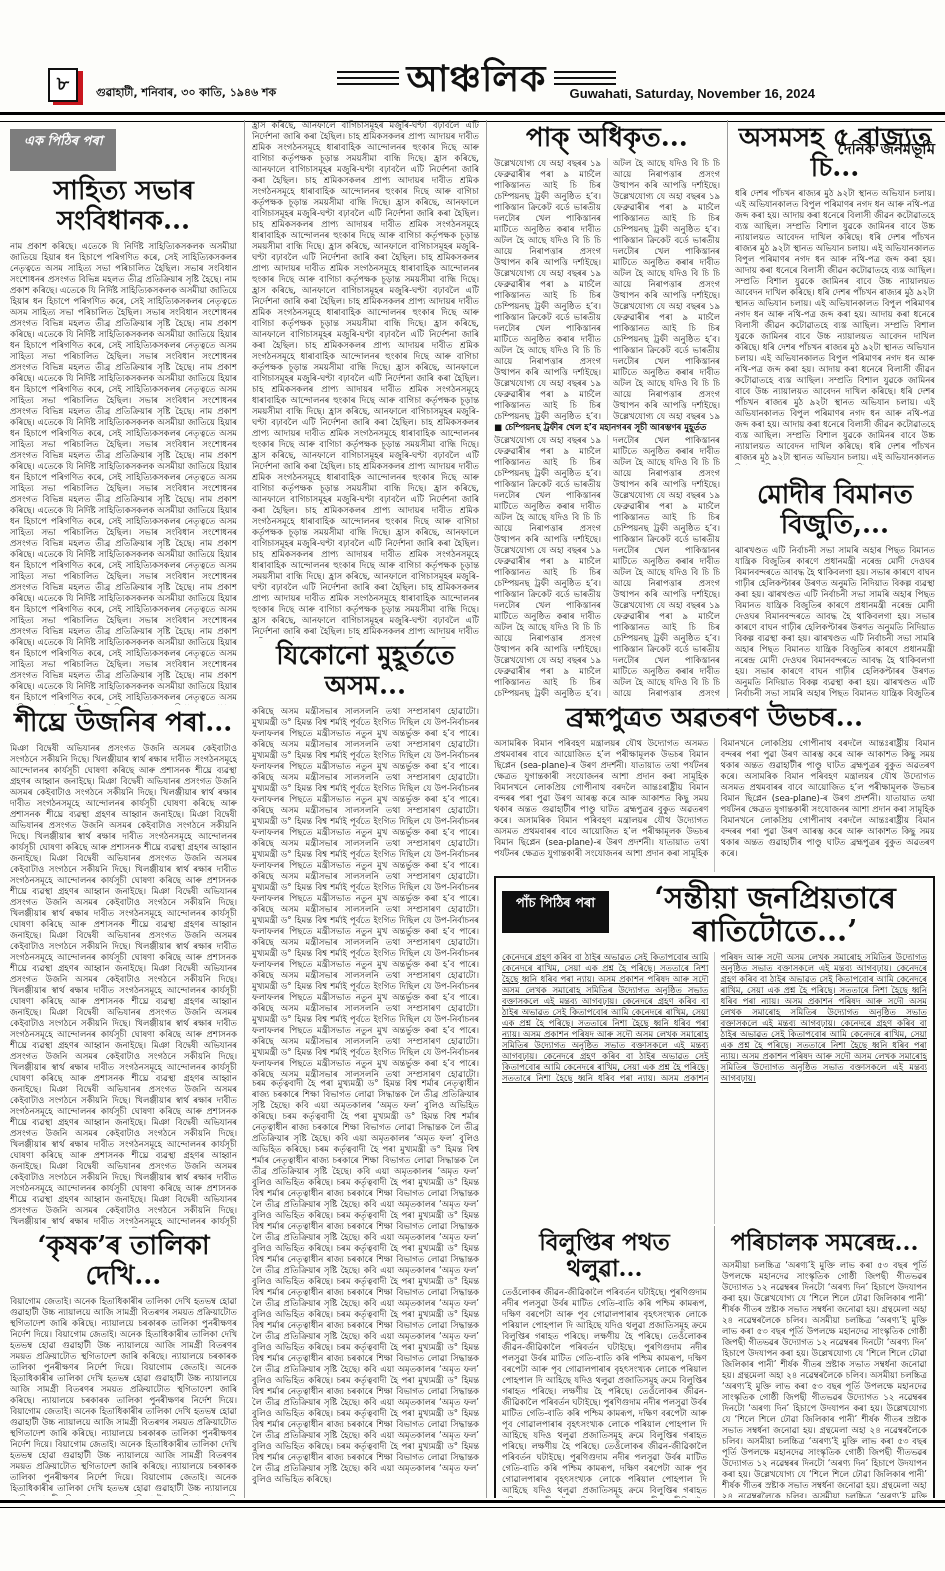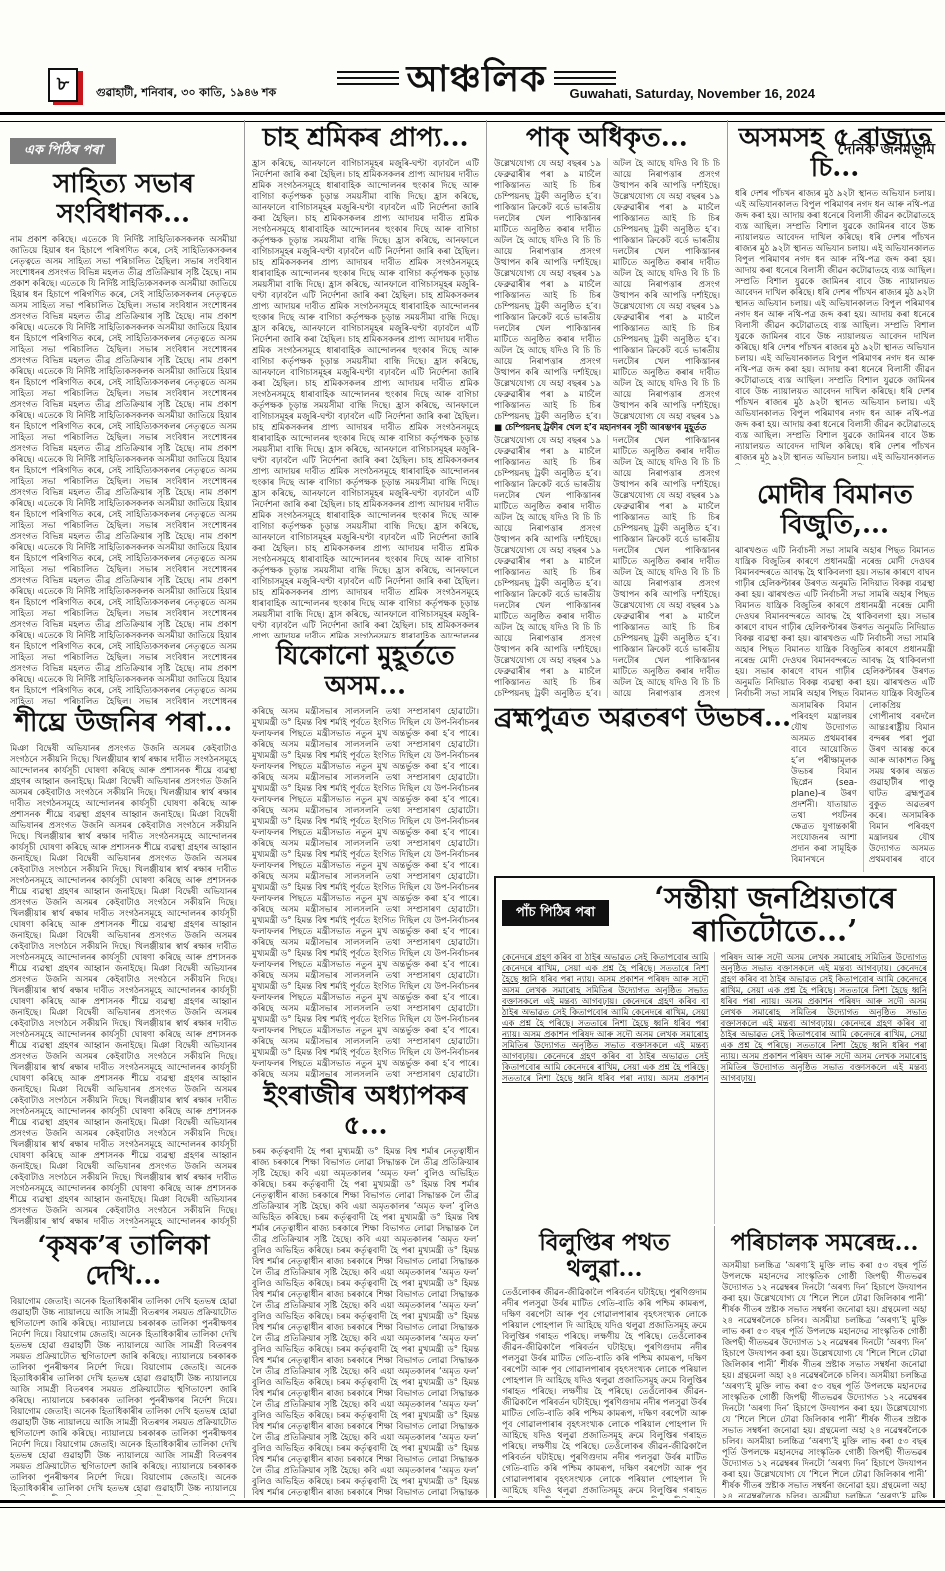--- a/index.html
+++ b/index.html
@@ -38,33 +38,33 @@
     font-size:26px;line-height:1.15;padding:3px 0 5px;
   }
   .headline.small{font-size:23px;}
   .body-text{
     flex:1;overflow:hidden;text-align:justify;
     font-size:8.5px;line-height:11px;color:#1c1c1c;
   }
   .two-col{column-count:2;column-gap:12px;column-rule:1px solid #bbb;}
   .badge{
     align-self:flex-start;color:#fff;font-style:italic;font-weight:bold;
-    font-size:13px;padding:2px 14px 3px;margin:18px 0 2px;
+    font-size:13px;padding:2px 14px 19px;margin:9px 0 2px;
   }
   .badge-gray{background:#7d7d7d;}
   .badge-black{background:#101010;font-style:normal;}
   .bold-note{font-weight:bold;text-align:justify;font-size:8.5px;line-height:11px;padding:2px 0;}
 
   
   .rowA{height:578px;display:flex;overflow:hidden;}
   .pak-col{width:226px;border-right:1px solid #999;padding-right:7px;display:flex;flex-direction:column;}
   .right-col{flex:1;padding-left:7px;display:flex;flex-direction:column;}
   .asomsoho{height:345px;}
   .modi{flex:1;margin-top:12px;}
-  .rowB{height:172px;display:flex;flex-direction:row;overflow:hidden;margin-top:2px;}
+  .rowB{height:172px;display:flex;flex-direction:column;overflow:hidden;margin-top:2px;}
   .rowC{
     flex:1;margin-top:4px;border:2px solid #111;border-bottom:none;
     padding:3px 6px 0;display:flex;flex-direction:column;overflow:hidden;
   }
   .box-header{display:flex;align-items:center;gap:14px;padding:1px 0 3px;}
   .box-header .headline{flex:1;font-size:29px;padding:0;}
   .box-intro{height:146px;overflow:hidden;text-decoration:underline;}
   .box-subs{flex:1;display:flex;overflow:hidden;margin-top:2px;}
   .sub-article{width:50%;display:flex;flex-direction:column;overflow:hidden;}
   .sub-article:first-child{border-right:1px solid #999;padding-right:7px;}
@@ -103,29 +103,27 @@
         <div class="body-text">মিঞা বিদ্বেষী অভিযানৰ প্ৰসংগত উজনি অসমৰ কেইবাটাও সংগঠনে সকীয়নি দিছে। খিলঞ্জীয়াৰ স্বাৰ্থ ৰক্ষাৰ দাবীত সংগঠনসমূহে আন্দোলনৰ কাৰ্যসূচী ঘোষণা কৰিছে আৰু প্ৰশাসনক শীঘ্ৰে ব্যৱস্থা গ্ৰহণৰ আহ্বান জনাইছে। মিঞা বিদ্বেষী অভিযানৰ প্ৰসংগত উজনি অসমৰ কেইবাটাও সংগঠনে সকীয়নি দিছে। খিলঞ্জীয়াৰ স্বাৰ্থ ৰক্ষাৰ দাবীত সংগঠনসমূহে আন্দোলনৰ কাৰ্যসূচী ঘোষণা কৰিছে আৰু প্ৰশাসনক শীঘ্ৰে ব্যৱস্থা গ্ৰহণৰ আহ্বান জনাইছে। মিঞা বিদ্বেষী অভিযানৰ প্ৰসংগত উজনি অসমৰ কেইবাটাও সংগঠনে সকীয়নি দিছে। খিলঞ্জীয়াৰ স্বাৰ্থ ৰক্ষাৰ দাবীত সংগঠনসমূহে আন্দোলনৰ কাৰ্যসূচী ঘোষণা কৰিছে আৰু প্ৰশাসনক শীঘ্ৰে ব্যৱস্থা গ্ৰহণৰ আহ্বান জনাইছে। মিঞা বিদ্বেষী অভিযানৰ প্ৰসংগত উজনি অসমৰ কেইবাটাও সংগঠনে সকীয়নি দিছে। খিলঞ্জীয়াৰ স্বাৰ্থ ৰক্ষাৰ দাবীত সংগঠনসমূহে আন্দোলনৰ কাৰ্যসূচী ঘোষণা কৰিছে আৰু প্ৰশাসনক শীঘ্ৰে ব্যৱস্থা গ্ৰহণৰ আহ্বান জনাইছে। মিঞা বিদ্বেষী অভিযানৰ প্ৰসংগত উজনি অসমৰ কেইবাটাও সংগঠনে সকীয়নি দিছে। খিলঞ্জীয়াৰ স্বাৰ্থ ৰক্ষাৰ দাবীত সংগঠনসমূহে আন্দোলনৰ কাৰ্যসূচী ঘোষণা কৰিছে আৰু প্ৰশাসনক শীঘ্ৰে ব্যৱস্থা গ্ৰহণৰ আহ্বান জনাইছে। মিঞা বিদ্বেষী অভিযানৰ প্ৰসংগত উজনি অসমৰ কেইবাটাও সংগঠনে সকীয়নি দিছে। খিলঞ্জীয়াৰ স্বাৰ্থ ৰক্ষাৰ দাবীত সংগঠনসমূহে আন্দোলনৰ কাৰ্যসূচী ঘোষণা কৰিছে আৰু প্ৰশাসনক শীঘ্ৰে ব্যৱস্থা গ্ৰহণৰ আহ্বান জনাইছে। মিঞা বিদ্বেষী অভিযানৰ প্ৰসংগত উজনি অসমৰ কেইবাটাও সংগঠনে সকীয়নি দিছে। খিলঞ্জীয়াৰ স্বাৰ্থ ৰক্ষাৰ দাবীত সংগঠনসমূহে আন্দোলনৰ কাৰ্যসূচী ঘোষণা কৰিছে আৰু প্ৰশাসনক শীঘ্ৰে ব্যৱস্থা গ্ৰহণৰ আহ্বান জনাইছে। মিঞা বিদ্বেষী অভিযানৰ প্ৰসংগত উজনি অসমৰ কেইবাটাও সংগঠনে সকীয়নি দিছে। খিলঞ্জীয়াৰ স্বাৰ্থ ৰক্ষাৰ দাবীত সংগঠনসমূহে আন্দোলনৰ কাৰ্যসূচী ঘোষণা কৰিছে আৰু প্ৰশাসনক শীঘ্ৰে ব্যৱস্থা গ্ৰহণৰ আহ্বান জনাইছে। মিঞা বিদ্বেষী অভিযানৰ প্ৰসংগত উজনি অসমৰ কেইবাটাও সংগঠনে সকীয়নি দিছে। খিলঞ্জীয়াৰ স্বাৰ্থ ৰক্ষাৰ দাবীত সংগঠনসমূহে আন্দোলনৰ কাৰ্যসূচী ঘোষণা কৰিছে আৰু প্ৰশাসনক শীঘ্ৰে ব্যৱস্থা গ্ৰহণৰ আহ্বান জনাইছে। মিঞা বিদ্বেষী অভিযানৰ প্ৰসংগত উজনি অসমৰ কেইবাটাও সংগঠনে সকীয়নি দিছে। খিলঞ্জীয়াৰ স্বাৰ্থ ৰক্ষাৰ দাবীত সংগঠনসমূহে আন্দোলনৰ কাৰ্যসূচী ঘোষণা কৰিছে আৰু প্ৰশাসনক শীঘ্ৰে ব্যৱস্থা গ্ৰহণৰ আহ্বান জনাইছে। মিঞা বিদ্বেষী অভিযানৰ প্ৰসংগত উজনি অসমৰ কেইবাটাও সংগঠনে সকীয়নি দিছে। খিলঞ্জীয়াৰ স্বাৰ্থ ৰক্ষাৰ দাবীত সংগঠনসমূহে আন্দোলনৰ কাৰ্যসূচী ঘোষণা কৰিছে আৰু প্ৰশাসনক শীঘ্ৰে ব্যৱস্থা গ্ৰহণৰ আহ্বান জনাইছে। মিঞা বিদ্বেষী অভিযানৰ প্ৰসংগত উজনি অসমৰ কেইবাটাও সংগঠনে সকীয়নি দিছে। খিলঞ্জীয়াৰ স্বাৰ্থ ৰক্ষাৰ দাবীত সংগঠনসমূহে আন্দোলনৰ কাৰ্যসূচী ঘোষণা কৰিছে আৰু প্ৰশাসনক শীঘ্ৰে ব্যৱস্থা গ্ৰহণৰ আহ্বান জনাইছে। মিঞা বিদ্বেষী অভিযানৰ প্ৰসংগত উজনি অসমৰ কেইবাটাও সংগঠনে সকীয়নি দিছে। খিলঞ্জীয়াৰ স্বাৰ্থ ৰক্ষাৰ দাবীত সংগঠনসমূহে আন্দোলনৰ কাৰ্যসূচী ঘোষণা কৰিছে আৰু প্ৰশাসনক শীঘ্ৰে ব্যৱস্থা গ্ৰহণৰ আহ্বান জনাইছে। মিঞা বিদ্বেষী অভিযানৰ প্ৰসংগত উজনি অসমৰ কেইবাটাও সংগঠনে সকীয়নি দিছে। খিলঞ্জীয়াৰ স্বাৰ্থ ৰক্ষাৰ দাবীত সংগঠনসমূহে আন্দোলনৰ কাৰ্যসূচী ঘোষণা কৰিছে আৰু প্ৰশাসনক শীঘ্ৰে ব্যৱস্থা গ্ৰহণৰ আহ্বান জনাইছে। মিঞা বিদ্বেষী অভিযানৰ প্ৰসংগত উজনি অসমৰ কেইবাটাও সংগঠনে সকীয়নি দিছে। খিলঞ্জীয়াৰ স্বাৰ্থ ৰক্ষাৰ দাবীত সংগঠনসমূহে আন্দোলনৰ কাৰ্যসূচী ঘোষণা কৰিছে আৰু প্ৰশাসনক শীঘ্ৰে ব্যৱস্থা গ্ৰহণৰ আহ্বান জনাইছে।</div>
       </div>
       <div class="article" style="height:268px">
         <div class="headline">‘কৃষক’ৰ তালিকা দেখি...</div>
         <div class="body-text">বিয়াগোম জেতাই। অনেক হিতাধিকাৰীৰ তালিকা দেখি হতভম্ব হোৱা গুৱাহাটী উচ্চ ন্যায়ালয়ে আজি সামগ্ৰী বিতৰণৰ সময়ত প্ৰক্ৰিয়াটোত স্থগিতাদেশ জাৰি কৰিছে। ন্যায়ালয়ে চৰকাৰক তালিকা পুনৰীক্ষণৰ নিৰ্দেশ দিয়ে। বিয়াগোম জেতাই। অনেক হিতাধিকাৰীৰ তালিকা দেখি হতভম্ব হোৱা গুৱাহাটী উচ্চ ন্যায়ালয়ে আজি সামগ্ৰী বিতৰণৰ সময়ত প্ৰক্ৰিয়াটোত স্থগিতাদেশ জাৰি কৰিছে। ন্যায়ালয়ে চৰকাৰক তালিকা পুনৰীক্ষণৰ নিৰ্দেশ দিয়ে। বিয়াগোম জেতাই। অনেক হিতাধিকাৰীৰ তালিকা দেখি হতভম্ব হোৱা গুৱাহাটী উচ্চ ন্যায়ালয়ে আজি সামগ্ৰী বিতৰণৰ সময়ত প্ৰক্ৰিয়াটোত স্থগিতাদেশ জাৰি কৰিছে। ন্যায়ালয়ে চৰকাৰক তালিকা পুনৰীক্ষণৰ নিৰ্দেশ দিয়ে। বিয়াগোম জেতাই। অনেক হিতাধিকাৰীৰ তালিকা দেখি হতভম্ব হোৱা গুৱাহাটী উচ্চ ন্যায়ালয়ে আজি সামগ্ৰী বিতৰণৰ সময়ত প্ৰক্ৰিয়াটোত স্থগিতাদেশ জাৰি কৰিছে। ন্যায়ালয়ে চৰকাৰক তালিকা পুনৰীক্ষণৰ নিৰ্দেশ দিয়ে। বিয়াগোম জেতাই। অনেক হিতাধিকাৰীৰ তালিকা দেখি হতভম্ব হোৱা গুৱাহাটী উচ্চ ন্যায়ালয়ে আজি সামগ্ৰী বিতৰণৰ সময়ত প্ৰক্ৰিয়াটোত স্থগিতাদেশ জাৰি কৰিছে। ন্যায়ালয়ে চৰকাৰক তালিকা পুনৰীক্ষণৰ নিৰ্দেশ দিয়ে। বিয়াগোম জেতাই। অনেক হিতাধিকাৰীৰ তালিকা দেখি হতভম্ব হোৱা গুৱাহাটী উচ্চ ন্যায়ালয়ে আজি সামগ্ৰী বিতৰণৰ সময়ত প্ৰক্ৰিয়াটোত স্থগিতাদেশ জাৰি কৰিছে। ন্যায়ালয়ে চৰকাৰক তালিকা পুনৰীক্ষণৰ নিৰ্দেশ দিয়ে। বিয়াগোম জেতাই। অনেক হিতাধিকাৰীৰ তালিকা দেখি হতভম্ব হোৱা গুৱাহাটী উচ্চ ন্যায়ালয়ে আজি সামগ্ৰী বিতৰণৰ সময়ত প্ৰক্ৰিয়াটোত স্থগিতাদেশ জাৰি কৰিছে। ন্যায়ালয়ে চৰকাৰক তালিকা পুনৰীক্ষণৰ নিৰ্দেশ দিয়ে। বিয়াগোম জেতাই। অনেক হিতাধিকাৰীৰ তালিকা দেখি হতভম্ব হোৱা গুৱাহাটী উচ্চ ন্যায়ালয়ে আজি সামগ্ৰী বিতৰণৰ সময়ত প্ৰক্ৰিয়াটোত স্থগিতাদেশ জাৰি কৰিছে। ন্যায়ালয়ে চৰকাৰক তালিকা পুনৰীক্ষণৰ নিৰ্দেশ দিয়ে।</div>
       </div>
     </div>
 
     <div class="colB">
       <div class="article" style="height:518px">
-        <div class="headline">চাহ শ্ৰমিকৰ প্ৰাপ্য...</div>
         <div class="body-text">হ্ৰাস কৰিছে, আনফালে বাগিচাসমূহৰ মজুৰি-ঘণ্টা বঢ়াবলৈ এটি নিৰ্দেশনা জাৰি কৰা হৈছিল। চাহ শ্ৰমিকসকলৰ প্ৰাপ্য আদায়ৰ দাবীত শ্ৰমিক সংগঠনসমূহে ধাৰাবাহিক আন্দোলনৰ হুংকাৰ দিছে আৰু বাগিচা কৰ্তৃপক্ষক চূড়ান্ত সময়সীমা বান্ধি দিছে। হ্ৰাস কৰিছে, আনফালে বাগিচাসমূহৰ মজুৰি-ঘণ্টা বঢ়াবলৈ এটি নিৰ্দেশনা জাৰি কৰা হৈছিল। চাহ শ্ৰমিকসকলৰ প্ৰাপ্য আদায়ৰ দাবীত শ্ৰমিক সংগঠনসমূহে ধাৰাবাহিক আন্দোলনৰ হুংকাৰ দিছে আৰু বাগিচা কৰ্তৃপক্ষক চূড়ান্ত সময়সীমা বান্ধি দিছে। হ্ৰাস কৰিছে, আনফালে বাগিচাসমূহৰ মজুৰি-ঘণ্টা বঢ়াবলৈ এটি নিৰ্দেশনা জাৰি কৰা হৈছিল। চাহ শ্ৰমিকসকলৰ প্ৰাপ্য আদায়ৰ দাবীত শ্ৰমিক সংগঠনসমূহে ধাৰাবাহিক আন্দোলনৰ হুংকাৰ দিছে আৰু বাগিচা কৰ্তৃপক্ষক চূড়ান্ত সময়সীমা বান্ধি দিছে। হ্ৰাস কৰিছে, আনফালে বাগিচাসমূহৰ মজুৰি-ঘণ্টা বঢ়াবলৈ এটি নিৰ্দেশনা জাৰি কৰা হৈছিল। চাহ শ্ৰমিকসকলৰ প্ৰাপ্য আদায়ৰ দাবীত শ্ৰমিক সংগঠনসমূহে ধাৰাবাহিক আন্দোলনৰ হুংকাৰ দিছে আৰু বাগিচা কৰ্তৃপক্ষক চূড়ান্ত সময়সীমা বান্ধি দিছে। হ্ৰাস কৰিছে, আনফালে বাগিচাসমূহৰ মজুৰি-ঘণ্টা বঢ়াবলৈ এটি নিৰ্দেশনা জাৰি কৰা হৈছিল। চাহ শ্ৰমিকসকলৰ প্ৰাপ্য আদায়ৰ দাবীত শ্ৰমিক সংগঠনসমূহে ধাৰাবাহিক আন্দোলনৰ হুংকাৰ দিছে আৰু বাগিচা কৰ্তৃপক্ষক চূড়ান্ত সময়সীমা বান্ধি দিছে। হ্ৰাস কৰিছে, আনফালে বাগিচাসমূহৰ মজুৰি-ঘণ্টা বঢ়াবলৈ এটি নিৰ্দেশনা জাৰি কৰা হৈছিল। চাহ শ্ৰমিকসকলৰ প্ৰাপ্য আদায়ৰ দাবীত শ্ৰমিক সংগঠনসমূহে ধাৰাবাহিক আন্দোলনৰ হুংকাৰ দিছে আৰু বাগিচা কৰ্তৃপক্ষক চূড়ান্ত সময়সীমা বান্ধি দিছে। হ্ৰাস কৰিছে, আনফালে বাগিচাসমূহৰ মজুৰি-ঘণ্টা বঢ়াবলৈ এটি নিৰ্দেশনা জাৰি কৰা হৈছিল। চাহ শ্ৰমিকসকলৰ প্ৰাপ্য আদায়ৰ দাবীত শ্ৰমিক সংগঠনসমূহে ধাৰাবাহিক আন্দোলনৰ হুংকাৰ দিছে আৰু বাগিচা কৰ্তৃপক্ষক চূড়ান্ত সময়সীমা বান্ধি দিছে। হ্ৰাস কৰিছে, আনফালে বাগিচাসমূহৰ মজুৰি-ঘণ্টা বঢ়াবলৈ এটি নিৰ্দেশনা জাৰি কৰা হৈছিল। চাহ শ্ৰমিকসকলৰ প্ৰাপ্য আদায়ৰ দাবীত শ্ৰমিক সংগঠনসমূহে ধাৰাবাহিক আন্দোলনৰ হুংকাৰ দিছে আৰু বাগিচা কৰ্তৃপক্ষক চূড়ান্ত সময়সীমা বান্ধি দিছে। হ্ৰাস কৰিছে, আনফালে বাগিচাসমূহৰ মজুৰি-ঘণ্টা বঢ়াবলৈ এটি নিৰ্দেশনা জাৰি কৰা হৈছিল। চাহ শ্ৰমিকসকলৰ প্ৰাপ্য আদায়ৰ দাবীত শ্ৰমিক সংগঠনসমূহে ধাৰাবাহিক আন্দোলনৰ হুংকাৰ দিছে আৰু বাগিচা কৰ্তৃপক্ষক চূড়ান্ত সময়সীমা বান্ধি দিছে। হ্ৰাস কৰিছে, আনফালে বাগিচাসমূহৰ মজুৰি-ঘণ্টা বঢ়াবলৈ এটি নিৰ্দেশনা জাৰি কৰা হৈছিল। চাহ শ্ৰমিকসকলৰ প্ৰাপ্য আদায়ৰ দাবীত শ্ৰমিক সংগঠনসমূহে ধাৰাবাহিক আন্দোলনৰ হুংকাৰ দিছে আৰু বাগিচা কৰ্তৃপক্ষক চূড়ান্ত সময়সীমা বান্ধি দিছে। হ্ৰাস কৰিছে, আনফালে বাগিচাসমূহৰ মজুৰি-ঘণ্টা বঢ়াবলৈ এটি নিৰ্দেশনা জাৰি কৰা হৈছিল। চাহ শ্ৰমিকসকলৰ প্ৰাপ্য আদায়ৰ দাবীত শ্ৰমিক সংগঠনসমূহে ধাৰাবাহিক আন্দোলনৰ হুংকাৰ দিছে আৰু বাগিচা কৰ্তৃপক্ষক চূড়ান্ত সময়সীমা বান্ধি দিছে। হ্ৰাস কৰিছে, আনফালে বাগিচাসমূহৰ মজুৰি-ঘণ্টা বঢ়াবলৈ এটি নিৰ্দেশনা জাৰি কৰা হৈছিল। চাহ শ্ৰমিকসকলৰ প্ৰাপ্য আদায়ৰ দাবীত শ্ৰমিক সংগঠনসমূহে ধাৰাবাহিক আন্দোলনৰ হুংকাৰ দিছে আৰু বাগিচা কৰ্তৃপক্ষক চূড়ান্ত সময়সীমা বান্ধি দিছে। হ্ৰাস কৰিছে, আনফালে বাগিচাসমূহৰ মজুৰি-ঘণ্টা বঢ়াবলৈ এটি নিৰ্দেশনা জাৰি কৰা হৈছিল। চাহ শ্ৰমিকসকলৰ প্ৰাপ্য আদায়ৰ দাবীত শ্ৰমিক সংগঠনসমূহে ধাৰাবাহিক আন্দোলনৰ হুংকাৰ দিছে আৰু বাগিচা কৰ্তৃপক্ষক চূড়ান্ত সময়সীমা বান্ধি দিছে। হ্ৰাস কৰিছে, আনফালে বাগিচাসমূহৰ মজুৰি-ঘণ্টা বঢ়াবলৈ এটি নিৰ্দেশনা জাৰি কৰা হৈছিল। চাহ শ্ৰমিকসকলৰ প্ৰাপ্য আদায়ৰ দাবীত শ্ৰমিক সংগঠনসমূহে ধাৰাবাহিক আন্দোলনৰ হুংকাৰ দিছে আৰু বাগিচা কৰ্তৃপক্ষক চূড়ান্ত সময়সীমা বান্ধি দিছে।</div>
       </div>
       <div class="article" style="height:440px">
         <div class="headline">যিকোনো মুহূৰ্ততে অসম...</div>
         <div class="body-text">কৰিছে অসম মন্ত্ৰীসভাৰ সালসলনি তথা সম্প্ৰসাৰণ হোৱাটো। মুখ্যমন্ত্ৰী ড° হিমন্ত বিশ্ব শৰ্মাই পূৰ্বতে ইংগিত দিছিল যে উপ-নিৰ্বাচনৰ ফলাফলৰ পিছতে মন্ত্ৰীসভাত নতুন মুখ অন্তৰ্ভুক্ত কৰা হ’ব পাৰে। কৰিছে অসম মন্ত্ৰীসভাৰ সালসলনি তথা সম্প্ৰসাৰণ হোৱাটো। মুখ্যমন্ত্ৰী ড° হিমন্ত বিশ্ব শৰ্মাই পূৰ্বতে ইংগিত দিছিল যে উপ-নিৰ্বাচনৰ ফলাফলৰ পিছতে মন্ত্ৰীসভাত নতুন মুখ অন্তৰ্ভুক্ত কৰা হ’ব পাৰে। কৰিছে অসম মন্ত্ৰীসভাৰ সালসলনি তথা সম্প্ৰসাৰণ হোৱাটো। মুখ্যমন্ত্ৰী ড° হিমন্ত বিশ্ব শৰ্মাই পূৰ্বতে ইংগিত দিছিল যে উপ-নিৰ্বাচনৰ ফলাফলৰ পিছতে মন্ত্ৰীসভাত নতুন মুখ অন্তৰ্ভুক্ত কৰা হ’ব পাৰে। কৰিছে অসম মন্ত্ৰীসভাৰ সালসলনি তথা সম্প্ৰসাৰণ হোৱাটো। মুখ্যমন্ত্ৰী ড° হিমন্ত বিশ্ব শৰ্মাই পূৰ্বতে ইংগিত দিছিল যে উপ-নিৰ্বাচনৰ ফলাফলৰ পিছতে মন্ত্ৰীসভাত নতুন মুখ অন্তৰ্ভুক্ত কৰা হ’ব পাৰে। কৰিছে অসম মন্ত্ৰীসভাৰ সালসলনি তথা সম্প্ৰসাৰণ হোৱাটো। মুখ্যমন্ত্ৰী ড° হিমন্ত বিশ্ব শৰ্মাই পূৰ্বতে ইংগিত দিছিল যে উপ-নিৰ্বাচনৰ ফলাফলৰ পিছতে মন্ত্ৰীসভাত নতুন মুখ অন্তৰ্ভুক্ত কৰা হ’ব পাৰে। কৰিছে অসম মন্ত্ৰীসভাৰ সালসলনি তথা সম্প্ৰসাৰণ হোৱাটো। মুখ্যমন্ত্ৰী ড° হিমন্ত বিশ্ব শৰ্মাই পূৰ্বতে ইংগিত দিছিল যে উপ-নিৰ্বাচনৰ ফলাফলৰ পিছতে মন্ত্ৰীসভাত নতুন মুখ অন্তৰ্ভুক্ত কৰা হ’ব পাৰে। কৰিছে অসম মন্ত্ৰীসভাৰ সালসলনি তথা সম্প্ৰসাৰণ হোৱাটো। মুখ্যমন্ত্ৰী ড° হিমন্ত বিশ্ব শৰ্মাই পূৰ্বতে ইংগিত দিছিল যে উপ-নিৰ্বাচনৰ ফলাফলৰ পিছতে মন্ত্ৰীসভাত নতুন মুখ অন্তৰ্ভুক্ত কৰা হ’ব পাৰে। কৰিছে অসম মন্ত্ৰীসভাৰ সালসলনি তথা সম্প্ৰসাৰণ হোৱাটো। মুখ্যমন্ত্ৰী ড° হিমন্ত বিশ্ব শৰ্মাই পূৰ্বতে ইংগিত দিছিল যে উপ-নিৰ্বাচনৰ ফলাফলৰ পিছতে মন্ত্ৰীসভাত নতুন মুখ অন্তৰ্ভুক্ত কৰা হ’ব পাৰে। কৰিছে অসম মন্ত্ৰীসভাৰ সালসলনি তথা সম্প্ৰসাৰণ হোৱাটো। মুখ্যমন্ত্ৰী ড° হিমন্ত বিশ্ব শৰ্মাই পূৰ্বতে ইংগিত দিছিল যে উপ-নিৰ্বাচনৰ ফলাফলৰ পিছতে মন্ত্ৰীসভাত নতুন মুখ অন্তৰ্ভুক্ত কৰা হ’ব পাৰে। কৰিছে অসম মন্ত্ৰীসভাৰ সালসলনি তথা সম্প্ৰসাৰণ হোৱাটো। মুখ্যমন্ত্ৰী ড° হিমন্ত বিশ্ব শৰ্মাই পূৰ্বতে ইংগিত দিছিল যে উপ-নিৰ্বাচনৰ ফলাফলৰ পিছতে মন্ত্ৰীসভাত নতুন মুখ অন্তৰ্ভুক্ত কৰা হ’ব পাৰে। কৰিছে অসম মন্ত্ৰীসভাৰ সালসলনি তথা সম্প্ৰসাৰণ হোৱাটো। মুখ্যমন্ত্ৰী ড° হিমন্ত বিশ্ব শৰ্মাই পূৰ্বতে ইংগিত দিছিল যে উপ-নিৰ্বাচনৰ ফলাফলৰ পিছতে মন্ত্ৰীসভাত নতুন মুখ অন্তৰ্ভুক্ত কৰা হ’ব পাৰে। কৰিছে অসম মন্ত্ৰীসভাৰ সালসলনি তথা সম্প্ৰসাৰণ হোৱাটো। মুখ্যমন্ত্ৰী ড° হিমন্ত বিশ্ব শৰ্মাই পূৰ্বতে ইংগিত দিছিল যে উপ-নিৰ্বাচনৰ ফলাফলৰ পিছতে মন্ত্ৰীসভাত নতুন মুখ অন্তৰ্ভুক্ত কৰা হ’ব পাৰে। কৰিছে অসম মন্ত্ৰীসভাৰ সালসলনি তথা সম্প্ৰসাৰণ হোৱাটো। মুখ্যমন্ত্ৰী ড° হিমন্ত বিশ্ব শৰ্মাই পূৰ্বতে ইংগিত দিছিল যে উপ-নিৰ্বাচনৰ ফলাফলৰ পিছতে মন্ত্ৰীসভাত নতুন মুখ অন্তৰ্ভুক্ত কৰা হ’ব পাৰে।</div>
       </div>
       <div class="article" style="height:418px">
-        <div class="headline">ইংৰাজীৰ অধ্যাপকৰ ৫...</div>
         <div class="body-text">চৰম কৰ্তৃত্ববাদী হৈ পৰা মুখ্যমন্ত্ৰী ড° হিমন্ত বিশ্ব শৰ্মাৰ নেতৃত্বাধীন ৰাজ্য চৰকাৰে শিক্ষা বিভাগত লোৱা সিদ্ধান্তক লৈ তীব্ৰ প্ৰতিক্ৰিয়াৰ সৃষ্টি হৈছে। কবি এয়া অমৃতকালৰ ‘অমৃত ফল’ বুলিও অভিহিত কৰিছে। চৰম কৰ্তৃত্ববাদী হৈ পৰা মুখ্যমন্ত্ৰী ড° হিমন্ত বিশ্ব শৰ্মাৰ নেতৃত্বাধীন ৰাজ্য চৰকাৰে শিক্ষা বিভাগত লোৱা সিদ্ধান্তক লৈ তীব্ৰ প্ৰতিক্ৰিয়াৰ সৃষ্টি হৈছে। কবি এয়া অমৃতকালৰ ‘অমৃত ফল’ বুলিও অভিহিত কৰিছে। চৰম কৰ্তৃত্ববাদী হৈ পৰা মুখ্যমন্ত্ৰী ড° হিমন্ত বিশ্ব শৰ্মাৰ নেতৃত্বাধীন ৰাজ্য চৰকাৰে শিক্ষা বিভাগত লোৱা সিদ্ধান্তক লৈ তীব্ৰ প্ৰতিক্ৰিয়াৰ সৃষ্টি হৈছে। কবি এয়া অমৃতকালৰ ‘অমৃত ফল’ বুলিও অভিহিত কৰিছে। চৰম কৰ্তৃত্ববাদী হৈ পৰা মুখ্যমন্ত্ৰী ড° হিমন্ত বিশ্ব শৰ্মাৰ নেতৃত্বাধীন ৰাজ্য চৰকাৰে শিক্ষা বিভাগত লোৱা সিদ্ধান্তক লৈ তীব্ৰ প্ৰতিক্ৰিয়াৰ সৃষ্টি হৈছে। কবি এয়া অমৃতকালৰ ‘অমৃত ফল’ বুলিও অভিহিত কৰিছে। চৰম কৰ্তৃত্ববাদী হৈ পৰা মুখ্যমন্ত্ৰী ড° হিমন্ত বিশ্ব শৰ্মাৰ নেতৃত্বাধীন ৰাজ্য চৰকাৰে শিক্ষা বিভাগত লোৱা সিদ্ধান্তক লৈ তীব্ৰ প্ৰতিক্ৰিয়াৰ সৃষ্টি হৈছে। কবি এয়া অমৃতকালৰ ‘অমৃত ফল’ বুলিও অভিহিত কৰিছে। চৰম কৰ্তৃত্ববাদী হৈ পৰা মুখ্যমন্ত্ৰী ড° হিমন্ত বিশ্ব শৰ্মাৰ নেতৃত্বাধীন ৰাজ্য চৰকাৰে শিক্ষা বিভাগত লোৱা সিদ্ধান্তক লৈ তীব্ৰ প্ৰতিক্ৰিয়াৰ সৃষ্টি হৈছে। কবি এয়া অমৃতকালৰ ‘অমৃত ফল’ বুলিও অভিহিত কৰিছে। চৰম কৰ্তৃত্ববাদী হৈ পৰা মুখ্যমন্ত্ৰী ড° হিমন্ত বিশ্ব শৰ্মাৰ নেতৃত্বাধীন ৰাজ্য চৰকাৰে শিক্ষা বিভাগত লোৱা সিদ্ধান্তক লৈ তীব্ৰ প্ৰতিক্ৰিয়াৰ সৃষ্টি হৈছে। কবি এয়া অমৃতকালৰ ‘অমৃত ফল’ বুলিও অভিহিত কৰিছে। চৰম কৰ্তৃত্ববাদী হৈ পৰা মুখ্যমন্ত্ৰী ড° হিমন্ত বিশ্ব শৰ্মাৰ নেতৃত্বাধীন ৰাজ্য চৰকাৰে শিক্ষা বিভাগত লোৱা সিদ্ধান্তক লৈ তীব্ৰ প্ৰতিক্ৰিয়াৰ সৃষ্টি হৈছে। কবি এয়া অমৃতকালৰ ‘অমৃত ফল’ বুলিও অভিহিত কৰিছে। চৰম কৰ্তৃত্ববাদী হৈ পৰা মুখ্যমন্ত্ৰী ড° হিমন্ত বিশ্ব শৰ্মাৰ নেতৃত্বাধীন ৰাজ্য চৰকাৰে শিক্ষা বিভাগত লোৱা সিদ্ধান্তক লৈ তীব্ৰ প্ৰতিক্ৰিয়াৰ সৃষ্টি হৈছে। কবি এয়া অমৃতকালৰ ‘অমৃত ফল’ বুলিও অভিহিত কৰিছে। চৰম কৰ্তৃত্ববাদী হৈ পৰা মুখ্যমন্ত্ৰী ড° হিমন্ত বিশ্ব শৰ্মাৰ নেতৃত্বাধীন ৰাজ্য চৰকাৰে শিক্ষা বিভাগত লোৱা সিদ্ধান্তক লৈ তীব্ৰ প্ৰতিক্ৰিয়াৰ সৃষ্টি হৈছে। কবি এয়া অমৃতকালৰ ‘অমৃত ফল’ বুলিও অভিহিত কৰিছে। চৰম কৰ্তৃত্ববাদী হৈ পৰা মুখ্যমন্ত্ৰী ড° হিমন্ত বিশ্ব শৰ্মাৰ নেতৃত্বাধীন ৰাজ্য চৰকাৰে শিক্ষা বিভাগত লোৱা সিদ্ধান্তক লৈ তীব্ৰ প্ৰতিক্ৰিয়াৰ সৃষ্টি হৈছে। কবি এয়া অমৃতকালৰ ‘অমৃত ফল’ বুলিও অভিহিত কৰিছে। চৰম কৰ্তৃত্ববাদী হৈ পৰা মুখ্যমন্ত্ৰী ড° হিমন্ত বিশ্ব শৰ্মাৰ নেতৃত্বাধীন ৰাজ্য চৰকাৰে শিক্ষা বিভাগত লোৱা সিদ্ধান্তক লৈ তীব্ৰ প্ৰতিক্ৰিয়াৰ সৃষ্টি হৈছে। কবি এয়া অমৃতকালৰ ‘অমৃত ফল’ বুলিও অভিহিত কৰিছে।</div>
       </div>
     </div>
 
     <div class="colC">
 
       <div class="rowA">
         <div class="pak-col article">
           <div class="headline">পাক্ অধিকৃত...</div>
           <div class="body-text two-col" style="height:300px">উল্লেখযোগ্য যে অহা বছৰৰ ১৯ ফেব্ৰুৱাৰীৰ পৰা ৯ মাৰ্চলৈ পাকিস্তানত আই চি চিৰ চেম্পিয়নছ ট্ৰফী অনুষ্ঠিত হ’ব। পাকিস্তান ক্ৰিকেট বৰ্ডে ভাৰতীয় দলটোৰ খেল পাকিস্তানৰ মাটিতে অনুষ্ঠিত কৰাৰ দাবীত অটল হৈ আছে যদিও বি চি চি আয়ে নিৰাপত্তাৰ প্ৰসংগ উত্থাপন কৰি আপত্তি দৰ্শাইছে। উল্লেখযোগ্য যে অহা বছৰৰ ১৯ ফেব্ৰুৱাৰীৰ পৰা ৯ মাৰ্চলৈ পাকিস্তানত আই চি চিৰ চেম্পিয়নছ ট্ৰফী অনুষ্ঠিত হ’ব। পাকিস্তান ক্ৰিকেট বৰ্ডে ভাৰতীয় দলটোৰ খেল পাকিস্তানৰ মাটিতে অনুষ্ঠিত কৰাৰ দাবীত অটল হৈ আছে যদিও বি চি চি আয়ে নিৰাপত্তাৰ প্ৰসংগ উত্থাপন কৰি আপত্তি দৰ্শাইছে। উল্লেখযোগ্য যে অহা বছৰৰ ১৯ ফেব্ৰুৱাৰীৰ পৰা ৯ মাৰ্চলৈ পাকিস্তানত আই চি চিৰ চেম্পিয়নছ ট্ৰফী অনুষ্ঠিত হ’ব। পাকিস্তান ক্ৰিকেট বৰ্ডে ভাৰতীয় দলটোৰ খেল পাকিস্তানৰ মাটিতে অনুষ্ঠিত কৰাৰ দাবীত অটল হৈ আছে যদিও বি চি চি আয়ে নিৰাপত্তাৰ প্ৰসংগ উত্থাপন কৰি আপত্তি দৰ্শাইছে। উল্লেখযোগ্য যে অহা বছৰৰ ১৯ ফেব্ৰুৱাৰীৰ পৰা ৯ মাৰ্চলৈ পাকিস্তানত আই চি চিৰ চেম্পিয়নছ ট্ৰফী অনুষ্ঠিত হ’ব। পাকিস্তান ক্ৰিকেট বৰ্ডে ভাৰতীয় দলটোৰ খেল পাকিস্তানৰ মাটিতে অনুষ্ঠিত কৰাৰ দাবীত অটল হৈ আছে যদিও বি চি চি আয়ে নিৰাপত্তাৰ প্ৰসংগ উত্থাপন কৰি আপত্তি দৰ্শাইছে। উল্লেখযোগ্য যে অহা বছৰৰ ১৯ ফেব্ৰুৱাৰীৰ পৰা ৯ মাৰ্চলৈ পাকিস্তানত আই চি চিৰ চেম্পিয়নছ ট্ৰফী অনুষ্ঠিত হ’ব। পাকিস্তান ক্ৰিকেট বৰ্ডে ভাৰতীয় দলটোৰ খেল পাকিস্তানৰ মাটিতে অনুষ্ঠিত কৰাৰ দাবীত অটল হৈ আছে যদিও বি চি চি আয়ে নিৰাপত্তাৰ প্ৰসংগ উত্থাপন কৰি আপত্তি দৰ্শাইছে। উল্লেখযোগ্য যে অহা বছৰৰ ১৯ ফেব্ৰুৱাৰীৰ পৰা ৯ মাৰ্চলৈ পাকিস্তানত আই চি চিৰ চেম্পিয়নছ ট্ৰফী অনুষ্ঠিত হ’ব। পাকিস্তান ক্ৰিকেট বৰ্ডে ভাৰতীয় দলটোৰ খেল পাকিস্তানৰ মাটিতে অনুষ্ঠিত কৰাৰ দাবীত অটল হৈ আছে যদিও বি চি চি আয়ে নিৰাপত্তাৰ প্ৰসংগ উত্থাপন কৰি আপত্তি দৰ্শাইছে।</div>

